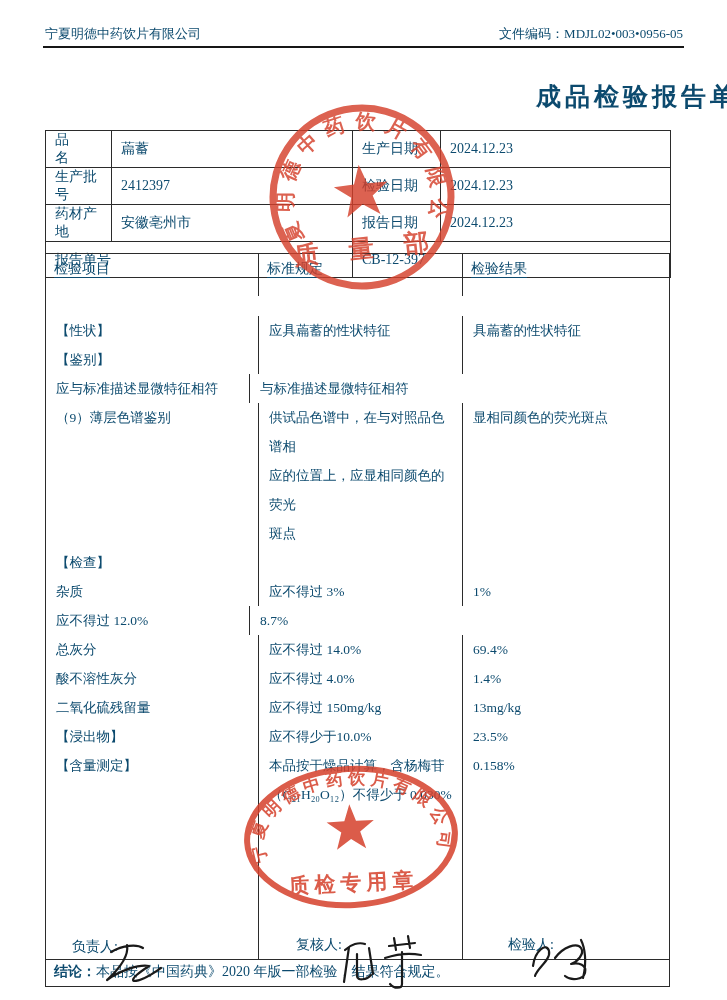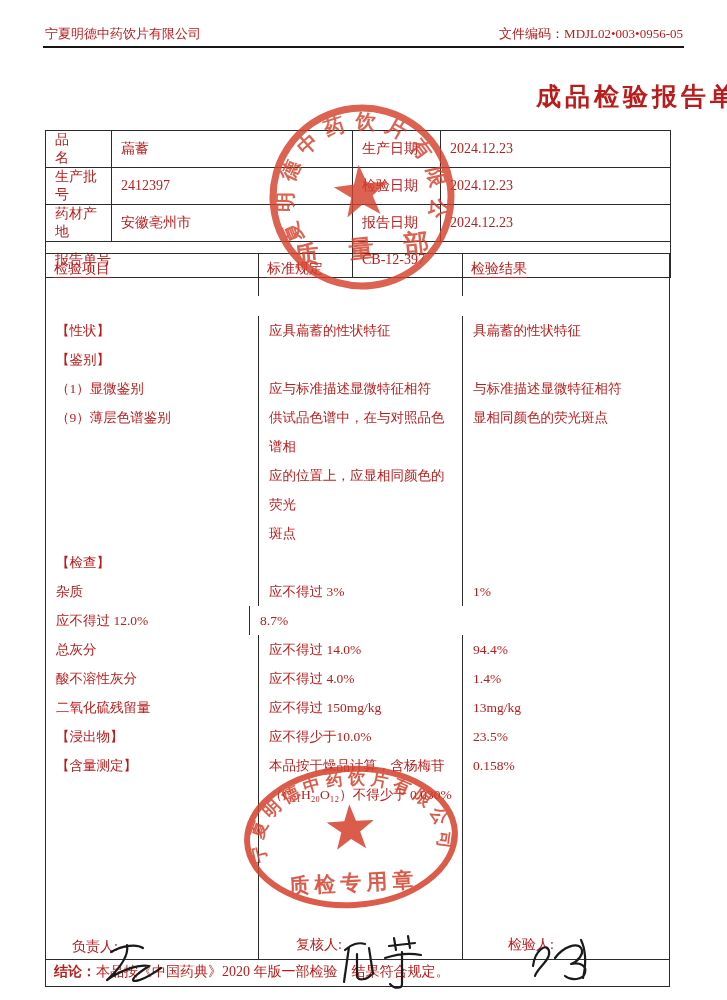--- a/index.html
+++ b/index.html
@@ -1,17 +1,17 @@
 <!DOCTYPE html>
 <html><head>
 <meta charset="utf-8">
 <style>
   html,body{margin:0;padding:0;background:#e8e8e8;}
   .page{position:relative;width:727px;height:1000px;background:#ffffff;overflow:hidden;
-        font-family:"Liberation Serif","DejaVu Serif",serif;color:#b91c1c;margin:0 auto;}
+        font-family:"Liberation Serif","DejaVu Serif",serif;color:#0c4a6e;margin:0 auto;}
   
   .doc-header{position:absolute;top:25px;left:45px;width:638px;display:flex;
               justify-content:space-between;font-size:13px;}
   .header-rule{position:absolute;top:46px;left:43px;width:641px;border-top:2px solid #161616;}
   .page-title{position:absolute;top:80px;left:12px;width:100%;text-align:right;
               font-size:25px;font-weight:bold;letter-spacing:4px;}
   
   .info-table{position:absolute;top:130px;left:45px;border-collapse:collapse;table-layout:fixed;}
   .info-table td{border:1px solid #2b2b2b;font-size:14px;padding:0 12px 0 9px;overflow:hidden;}
   .info-table tr{height:32px;}
@@ -103,21 +103,20 @@
         <div class="cell c1 mcell">【性状】</div>
         <div class="cell c2 mcell">应具萹蓄的性状特征</div>
         <div class="cell c3 mcell">具萹蓄的性状特征</div>
       </div>
       <div class="mrow">
         <div class="cell c1 mcell">【鉴别】</div>
         <div class="cell c2 mcell"></div>
         <div class="cell c3 mcell"></div>
       </div>
       <div class="mrow">
-        <div class="cell c1 mcell">（1）显微鉴别</div>
         <div class="cell c2 mcell">应与标准描述显微特征相符</div>
         <div class="cell c3 mcell">与标准描述显微特征相符</div>
       </div>
       <div class="mrow">
         <div class="cell c1 mcell">（9）薄层色谱鉴别</div>
         <div class="cell c2 mcell">供试品色谱中，在与对照品色谱相
 应的位置上，应显相同颜色的荧光
 斑点</div>
         <div class="cell c3 mcell">显相同颜色的荧光斑点</div>
       </div>
@@ -131,21 +130,21 @@
         <div class="cell c2 mcell">应不得过 3%</div>
         <div class="cell c3 mcell">1%</div>
       </div>
       <div class="mrow">
         <div class="cell c2 mcell">应不得过 12.0%</div>
         <div class="cell c3 mcell">8.7%</div>
       </div>
       <div class="mrow">
         <div class="cell c1 mcell">总灰分</div>
         <div class="cell c2 mcell">应不得过 14.0%</div>
-        <div class="cell c3 mcell">94.4%</div>
+        <div class="cell c3 mcell">69.4%</div>
       </div>
       <div class="mrow">
         <div class="cell c1 mcell">酸不溶性灰分</div>
         <div class="cell c2 mcell">应不得过 4.0%</div>
         <div class="cell c3 mcell">1.4%</div>
       </div>
       <div class="mrow">
         <div class="cell c1 mcell">二氧化硫残留量</div>
         <div class="cell c2 mcell">应不得过 150mg/kg</div>
         <div class="cell c3 mcell">13mg/kg</div>

